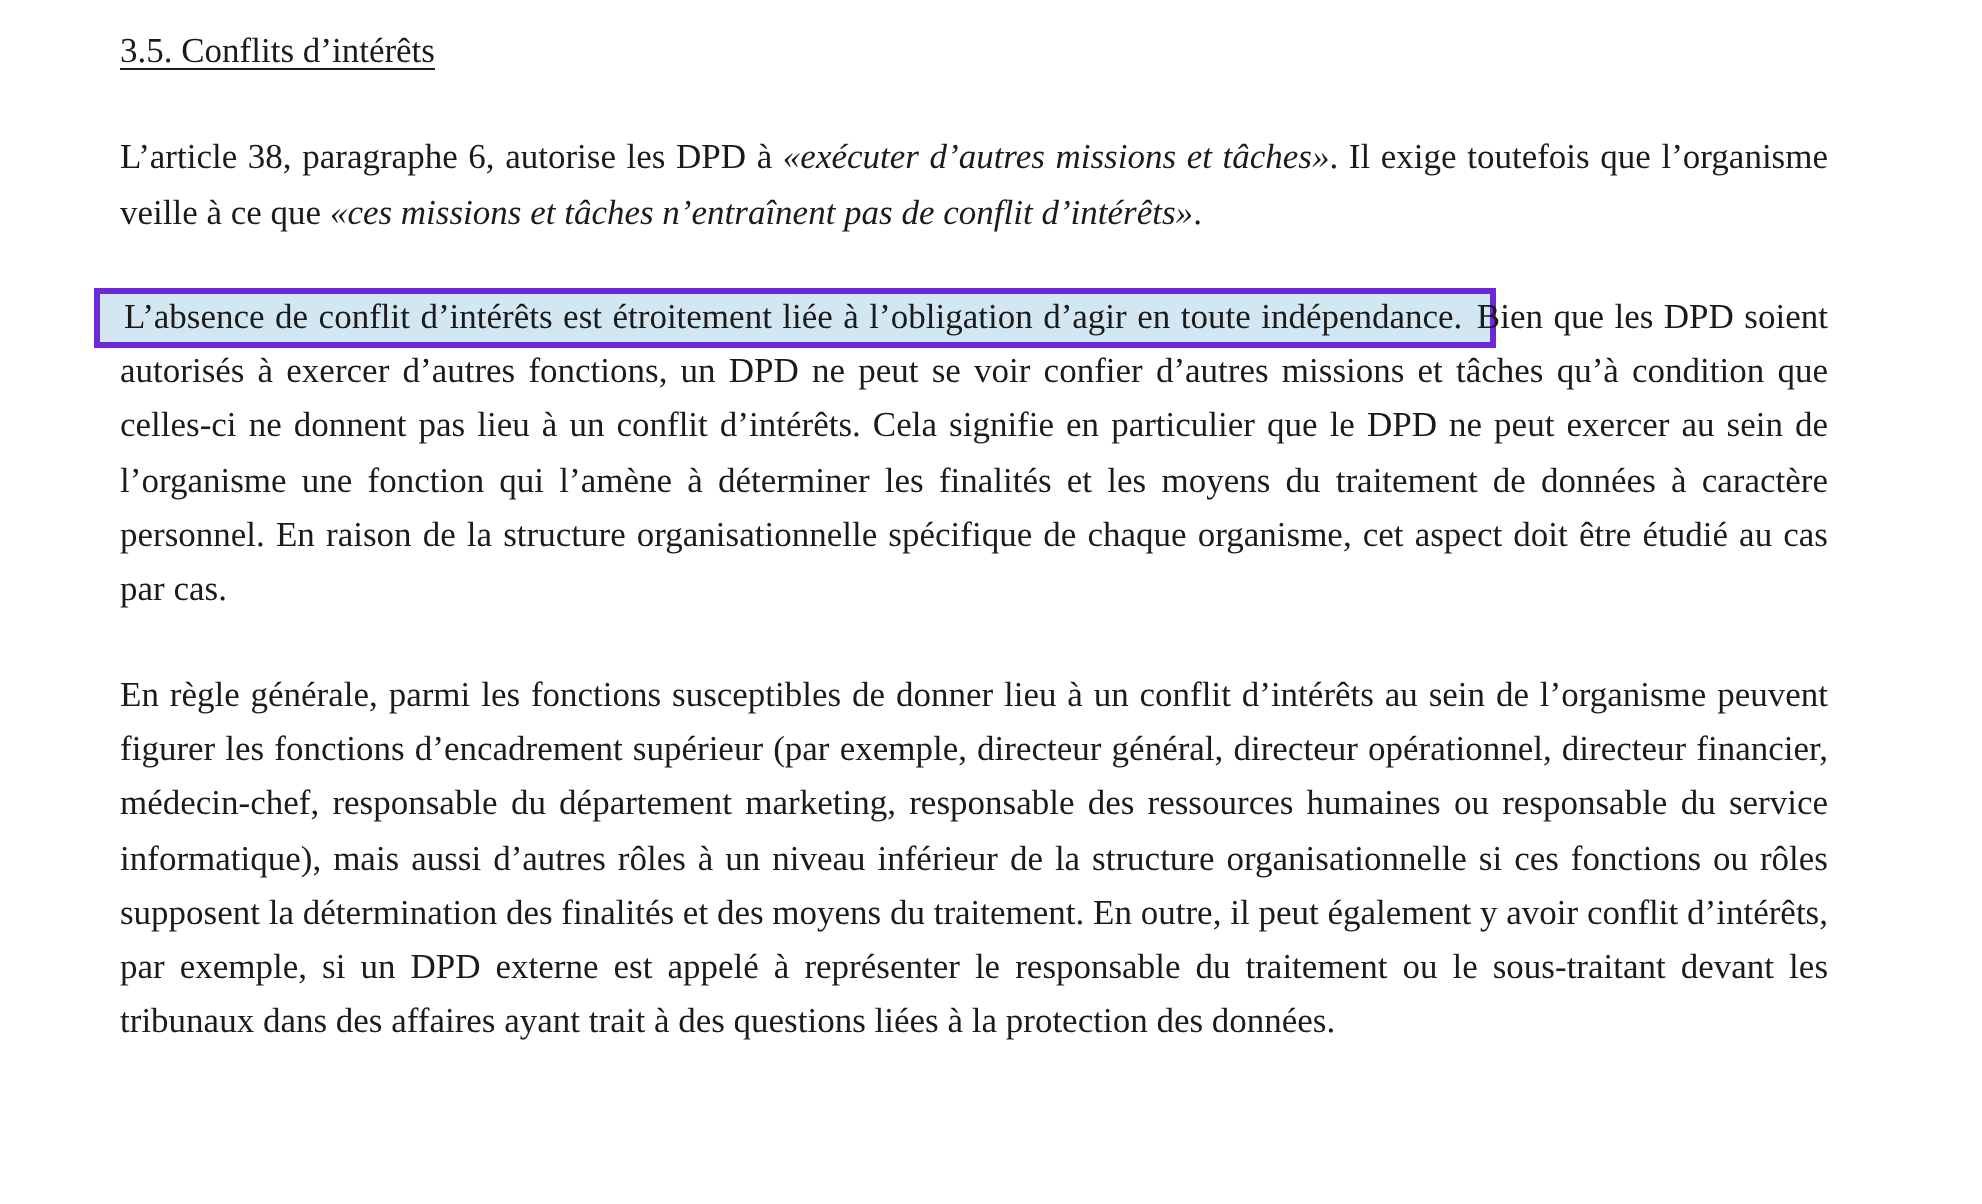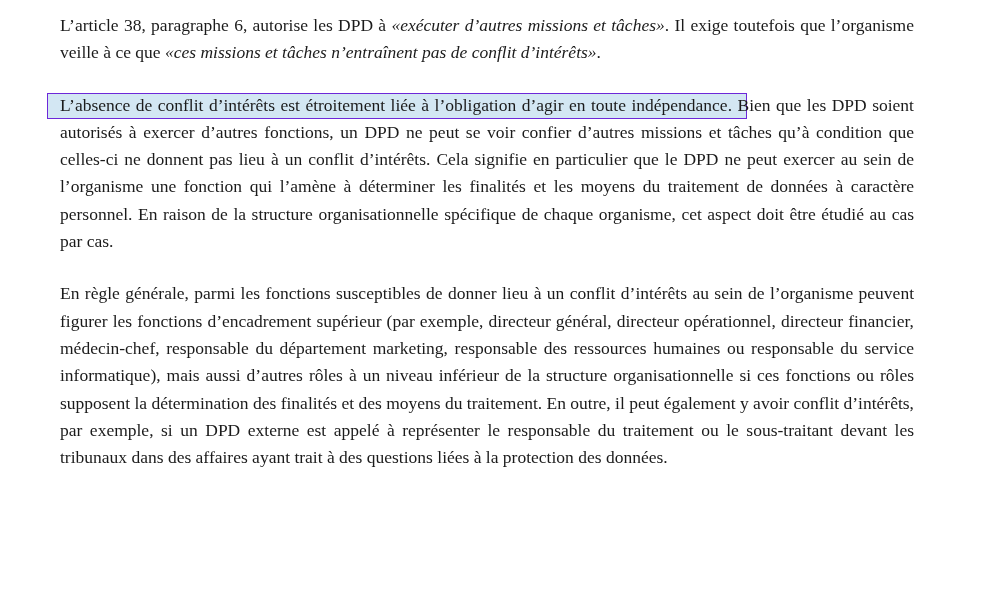--- a/index.html
+++ b/index.html
@@ -32,34 +32,35 @@
     margin: 0 0 26px 0;
   }
   .para {
     margin: 0 16px 25px 0;
     text-align: justify;
   }
   .para:last-child { margin-bottom: 0; }
   .it { font-style: italic; }
   .hl {
     background: #d3e7f3;
-    border: 1px solid #6d28d9;
+    border: 3px solid #6d28d9;
     padding: 1px 14px 3px 12px;
     margin-left: -13px;
     margin-right: -15px;
     box-decoration-break: clone;
     -webkit-box-decoration-break: clone;
   }
 </style>
 </head>
 <body>
 
 <div class="page">
   <div class="content">
 
+    <h2 class="heading">3.5. Conflits d’intérêts</h2>
 
     <p class="para"><span>L’article 38, paragraphe 6, autorise les DPD à </span><span class="it">«exécuter d’autres missions et tâches»</span><span>. Il exige toutefois que l’organisme veille à ce que </span><span class="it">«ces missions et tâches n’entraînent pas de conflit d’intérêts»</span><span>.</span></p>
 
     <p class="para"><span class="hl">L’absence de conflit d’intérêts est étroitement liée à l’obligation d’agir en toute indépendance.</span><span> Bien que les DPD soient autorisés à exercer d’autres fonctions, un DPD ne peut se voir confier d’autres missions et tâches qu’à condition que celles-ci ne donnent pas lieu à un conflit d’intérêts. Cela signifie en particulier que le DPD ne peut exercer au sein de l’organisme une fonction qui l’amène à déterminer les finalités et les moyens du traitement de données à caractère personnel. En raison de la structure organisationnelle spécifique de chaque organisme, cet aspect doit être étudié au cas par cas.</span></p>
 
     <p class="para"><span>En règle générale, parmi les fonctions susceptibles de donner lieu à un conflit d’intérêts au sein de l’organisme peuvent figurer les fonctions d’encadrement supérieur (par exemple, directeur général, directeur opérationnel, directeur financier, médecin-chef, responsable du département marketing, responsable des ressources humaines ou responsable du service informatique), mais aussi d’autres rôles à un niveau inférieur de la structure organisationnelle si ces fonctions ou rôles supposent la détermination des finalités et des moyens du traitement. En outre, il peut également y avoir conflit d’intérêts, par exemple, si un DPD externe est appelé à représenter le responsable du traitement ou le sous-traitant devant les tribunaux dans des affaires ayant trait à des questions liées à la protection des données.</span></p>
 
   </div>
 </div>
 

